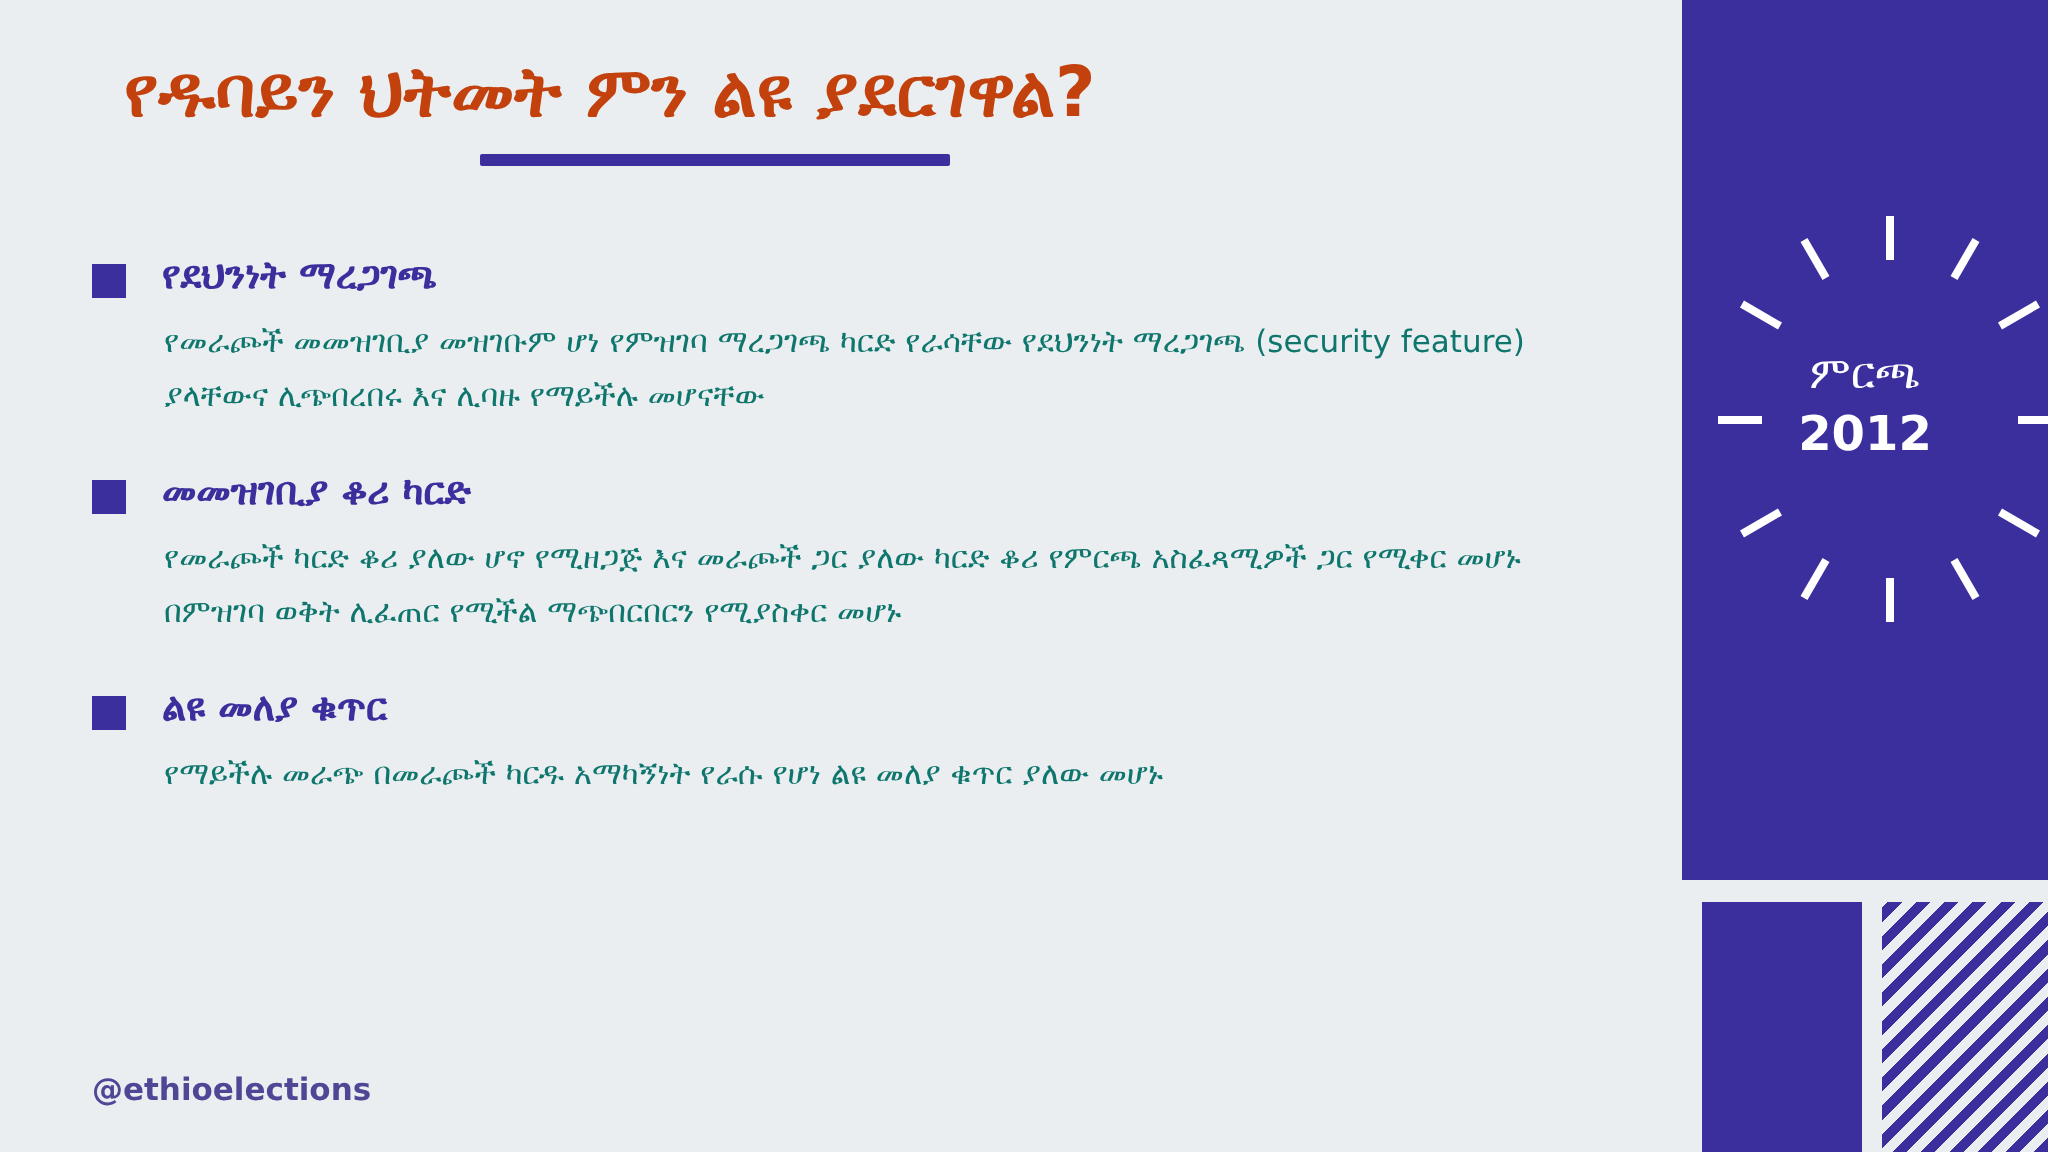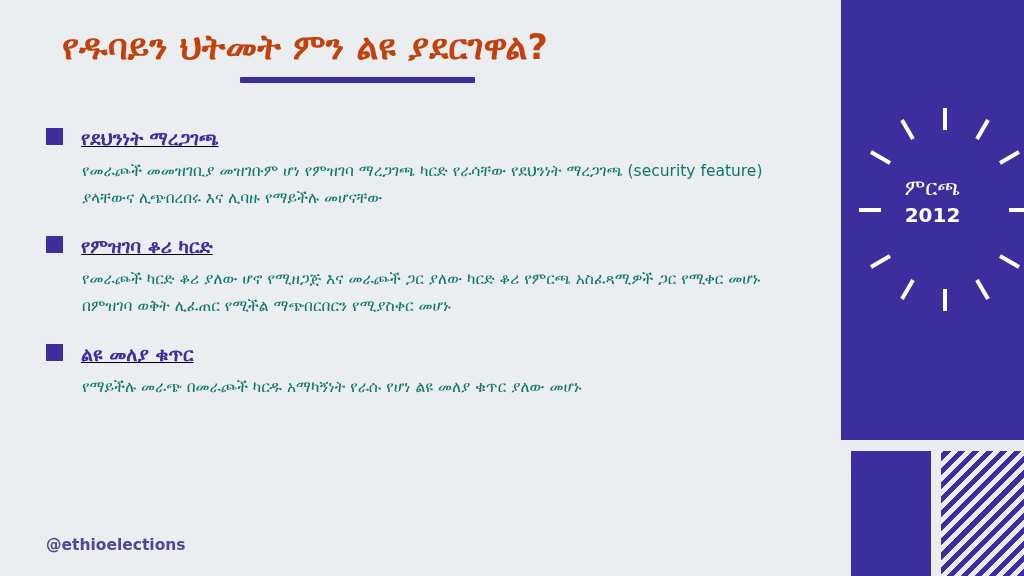--- a/index.html
+++ b/index.html
@@ -64,23 +64,22 @@
     width: 760px;
   }
 
   .bullet-group {
     margin-bottom: 24px;
   }
   .bullet-group:last-child { margin-bottom: 0; }
 
   .bullet-head {
     display: flex;
-    align-items: flex-start;
+    align-items: flex-end;
     margin-bottom: 9px;
-    text-decoration: underline;
   }
 
   .bullet-marker {
     width: 17px;
     height: 17px;
     background: #3b2f9e;
     flex: 0 0 auto;
     margin-right: 18px;
   }
 
@@ -155,21 +154,21 @@
     width: 183px;
     text-align: center;
     color: #ffffff;
   }
   .badge-label {
     font-size: 22px;
     line-height: 1.1;
     margin-bottom: 4px;
   }
   .badge-year {
-    font-size: 20px;
+    font-size: 24px;
     font-weight: bold;
     line-height: 1.1;
   }
 
   .deco {
     position: absolute;
     left: 0;
     top: 451px;
     width: 183px;
     height: 125px;
@@ -215,21 +214,21 @@
         <div class="bullet-head">
           <span class="bullet-marker"></span>
           <span class="bullet-title">የደህንነት ማረጋገጫ</span>
         </div>
         <div class="bullet-body">የመራጮች መመዝገቢያ መዝገቡም ሆነ የምዝገባ ማረጋገጫ ካርድ የራሳቸው የደህንነት ማረጋገጫ (security feature) ያላቸውና ሊጭበረበሩ እና ሊባዙ የማይችሉ መሆናቸው</div>
       </div>
 
       <div class="bullet-group">
         <div class="bullet-head">
           <span class="bullet-marker"></span>
-          <span class="bullet-title">የምዝገባ ቆሪ ካርድ</span>
+          <span class="bullet-title">መመዝገቢያ ቆሪ ካርድ</span>
         </div>
         <div class="bullet-body">የመራጮች ካርድ ቆሪ ያለው ሆኖ የሚዘጋጅ እና መራጮች ጋር ያለው ካርድ ቆሪ የምርጫ አስፈጻሚዎች ጋር የሚቀር መሆኑ በምዝገባ ወቅት ሊፈጠር የሚችል ማጭበርበርን የሚያስቀር መሆኑ</div>
       </div>
 
       <div class="bullet-group">
         <div class="bullet-head">
           <span class="bullet-marker"></span>
           <span class="bullet-title">ልዩ መለያ ቁጥር</span>
         </div>
         <div class="bullet-body">የማይችሉ መራጭ በመራጮች ካርዱ አማካኝነት የራሱ የሆነ ልዩ መለያ ቁጥር ያለው መሆኑ</div>

